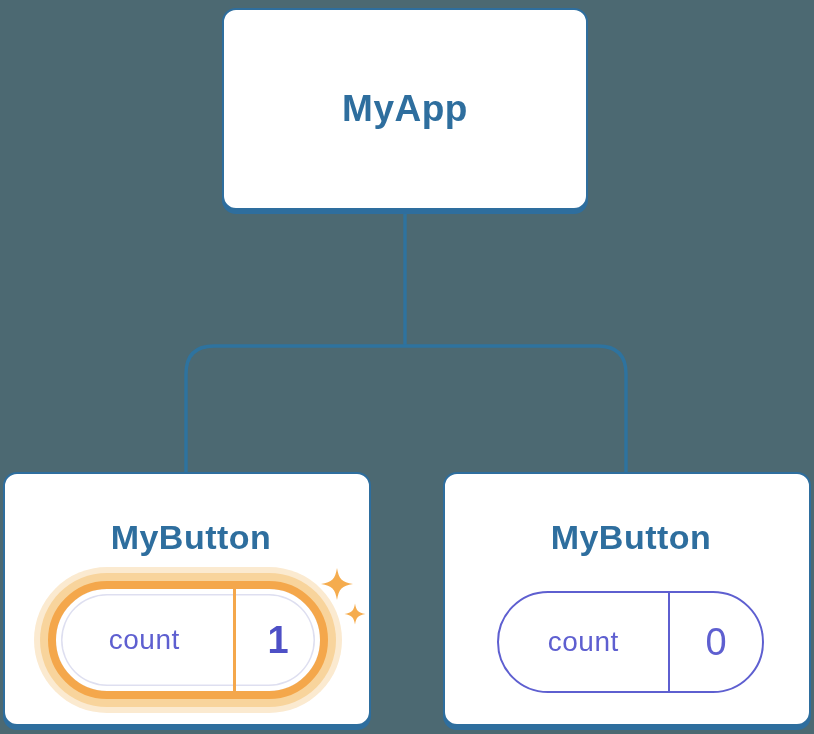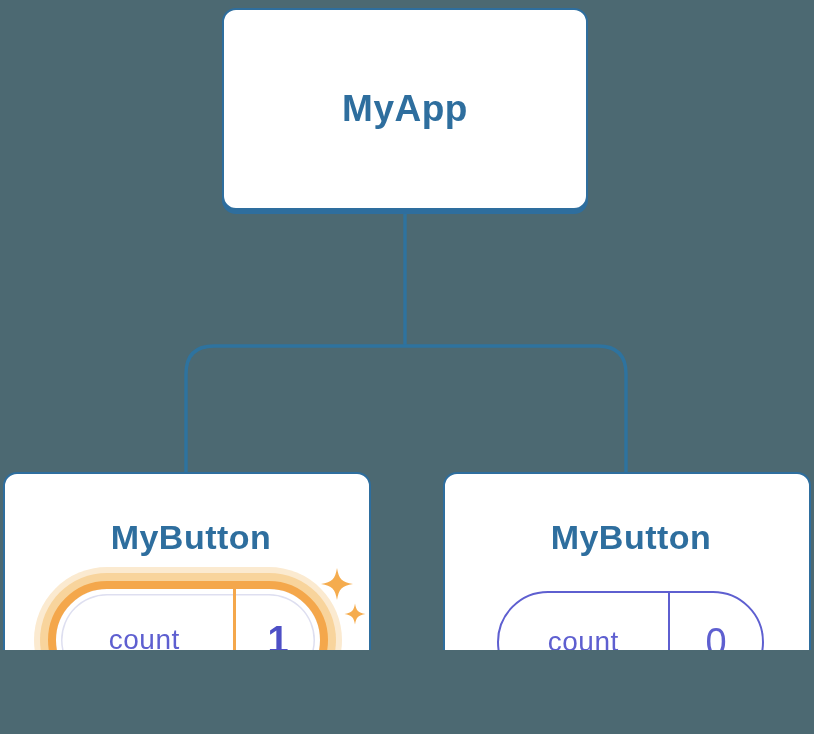--- a/index.html
+++ b/index.html
@@ -7,21 +7,21 @@
   }
   * { box-sizing: border-box; }
   html, body { margin: 0; padding: 0; }
   body {
     font-family: "Liberation Sans", "DejaVu Sans", sans-serif;
     background: var(--background);
   }
   .stage {
     position: relative;
     width: 814px;
-    height: 650px;
+    height: 734px;
     background: var(--background);
     overflow: hidden;
   }
   .connectors {
     position: absolute;
     inset: 0;
     width: 814px;
     height: 734px;
     pointer-events: none;
   }

